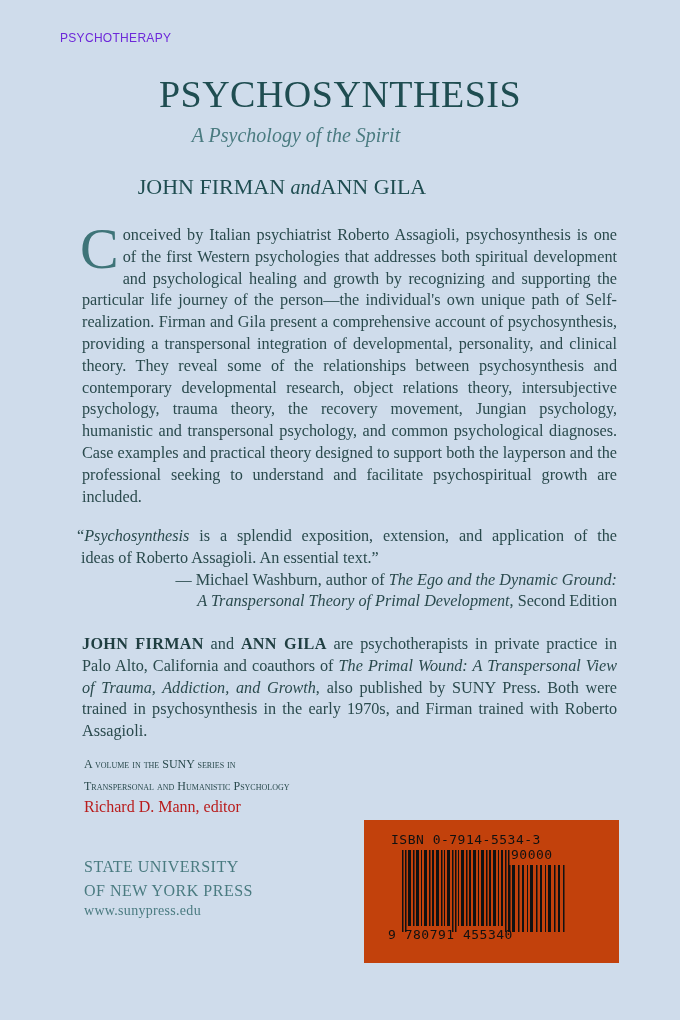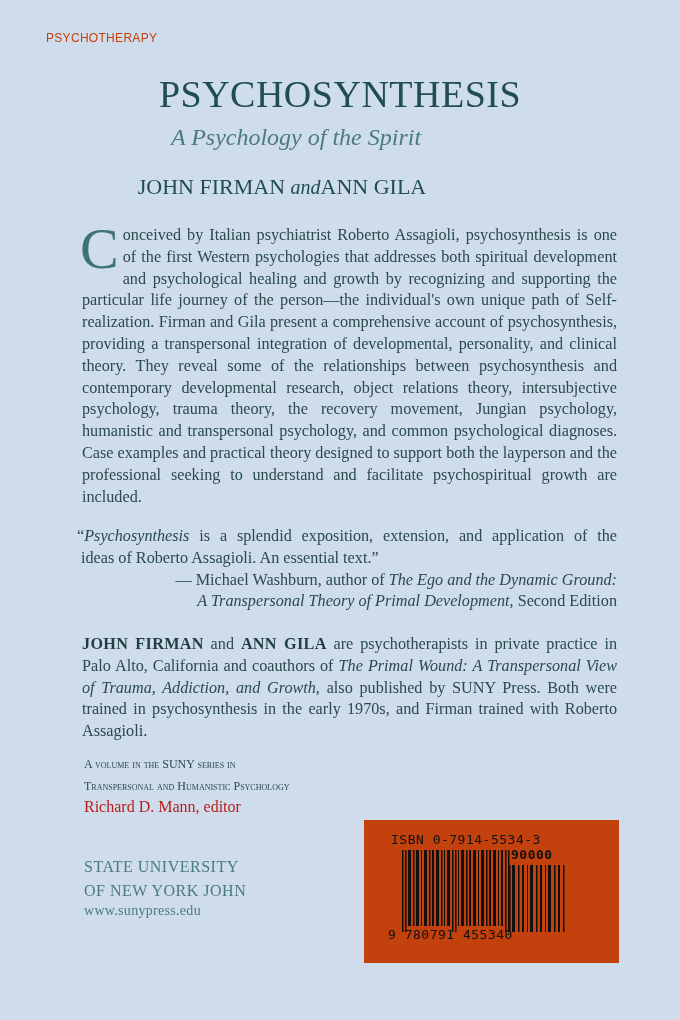--- a/index.html
+++ b/index.html
@@ -4,32 +4,32 @@
   <style>
     html, body { margin: 0; padding: 0; }
     body {
       width: 680px; height: 1020px; overflow: hidden;
       background: #cfdceb;
       font-family: "Liberation Serif", "DejaVu Serif", serif;
       color: #1e4a4e;
       position: relative;
     }
     .category {
-      position: absolute; left: 46px; top: 31px;
+      position: absolute; left: 60px; top: 31px;
       font-family: "Liberation Sans", "DejaVu Sans", sans-serif;
-      font-size: 12px; letter-spacing: 0.3px; color: #c2410c;
+      font-size: 12px; letter-spacing: 0.3px; color: #6d28d9;
     }
     .title {
       position: absolute; left: 0; width: 680px; top: 72px;
       text-align: center; font-size: 38px; letter-spacing: 0.5px;
       color: #1f4d51;
     }
     .subtitle {
       position: absolute; left: 0; width: 592px; top: 124px;
-      text-align: center; font-size: 24px; font-style: italic;
+      text-align: center; font-size: 20px; font-style: italic;
       color: #4a7b80;
     }
     .authors {
       position: absolute; left: 0; width: 564px; top: 174px;
       text-align: center; font-size: 22px; color: #1f4d51;
     }
     .authors .and { font-style: italic; font-size: 20px; }
     .blurb {
       position: absolute; left: 82px; width: 535px; top: 225px;
       font-size: 16.2px; line-height: 21.8px; text-align: justify;
@@ -75,21 +75,21 @@
       width: 255px; height: 143px; background: #c2410c;
     }
     .isbn-label {
       position: absolute; left: 27px; top: 12px;
       font-family: "DejaVu Sans Mono", "Liberation Mono", monospace;
       font-size: 13px; color: #111; letter-spacing: 0.5px;
     }
     .price-label {
       position: absolute; left: 147px; top: 27px;
       font-family: "DejaVu Sans Mono", "Liberation Mono", monospace;
-      font-size: 13px; color: #111; letter-spacing: 0.5px; font-weight: bold;
+      font-size: 13px; color: #111; letter-spacing: 0.5px;
     }
     .ean-label {
       position: absolute; left: 24px; top: 107px;
       font-family: "DejaVu Sans Mono", "Liberation Mono", monospace;
       font-size: 13px; color: #111; letter-spacing: 0.5px;
     }
     .bars-main { position: absolute; left: 38px; top: 30px; }
     .bars-addon { position: absolute; left: 145px; top: 45px; }
   </style>
 </head>
@@ -120,21 +120,21 @@
 </p>
 
 <div class="series">
   <div>A volume in the SUNY series in</div>
   <div>Transpersonal and Humanistic Psychology</div>
 </div>
 <div class="editor">Richard D. Mann, editor</div>
 
 <div class="press">
   <div>STATE UNIVERSITY</div>
-  <div>OF NEW YORK JOHN</div>
+  <div>OF NEW YORK PRESS</div>
 </div>
 <div class="url">www.sunypress.edu</div>
 
 <div class="barcode-box">
   <div class="isbn-label">ISBN 0-7914-5534-3</div>
   <div class="price-label">90000</div>
   <svg class="bars-main" width="108" height="82" viewBox="0 0 108 82">
     <g fill="#111">
       <rect x="0" y="0" width="1.5" height="82"></rect>
         <rect x="3" y="0" width="1.5" height="82"></rect>

